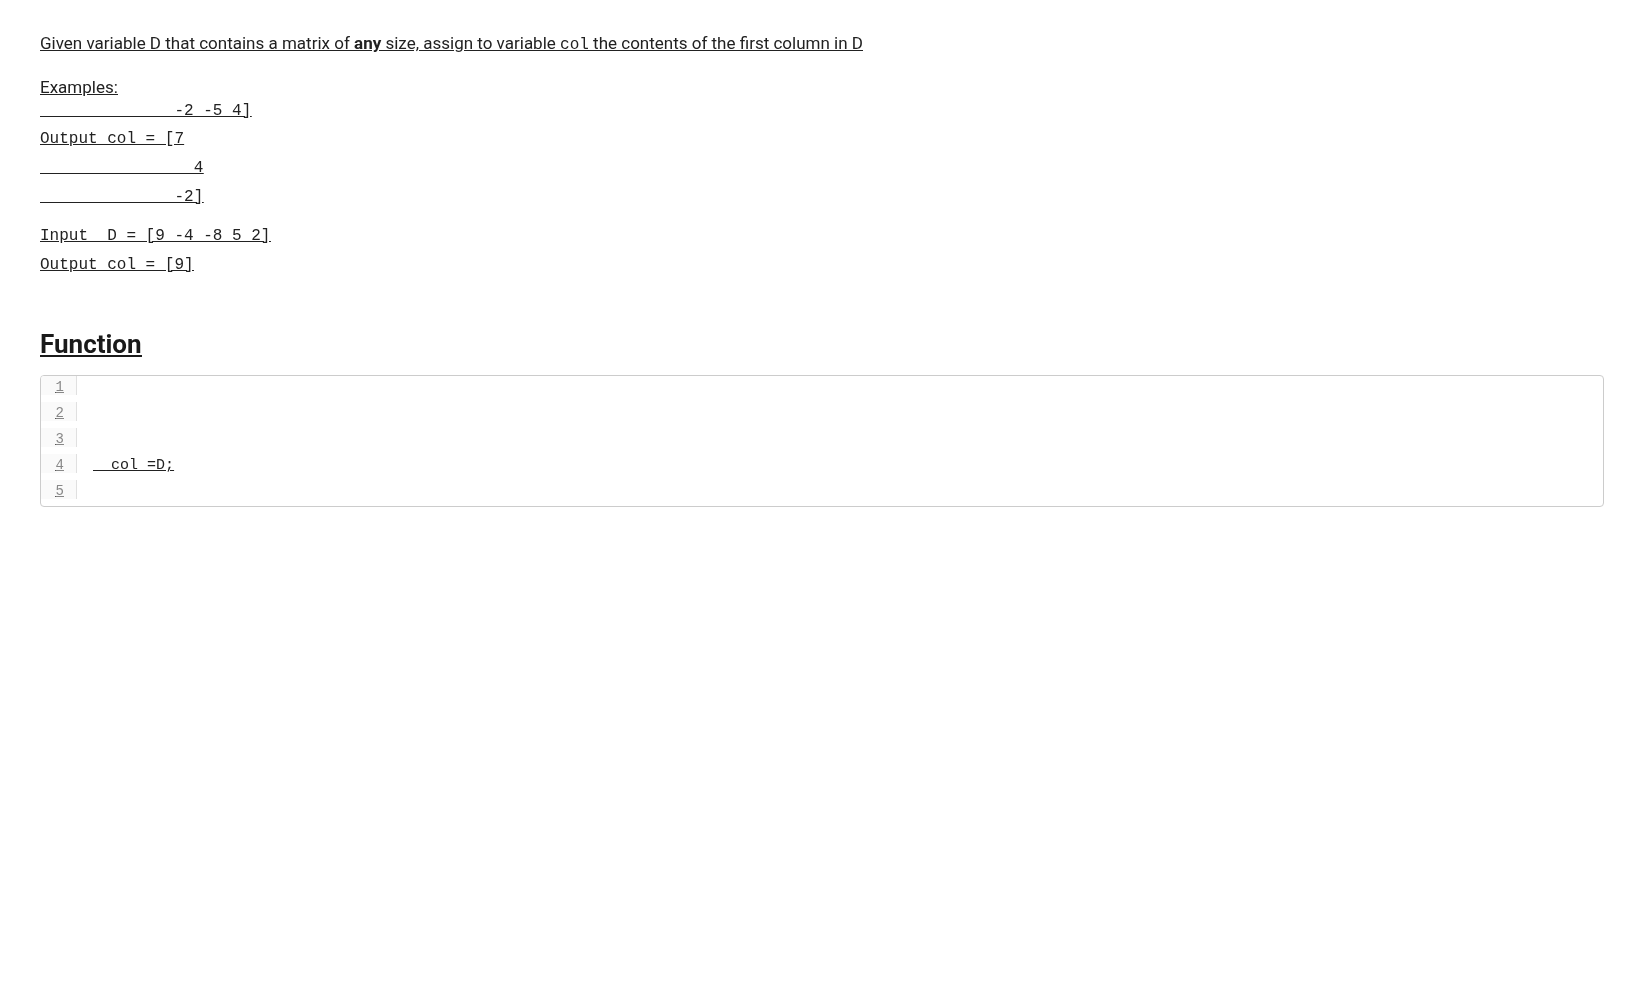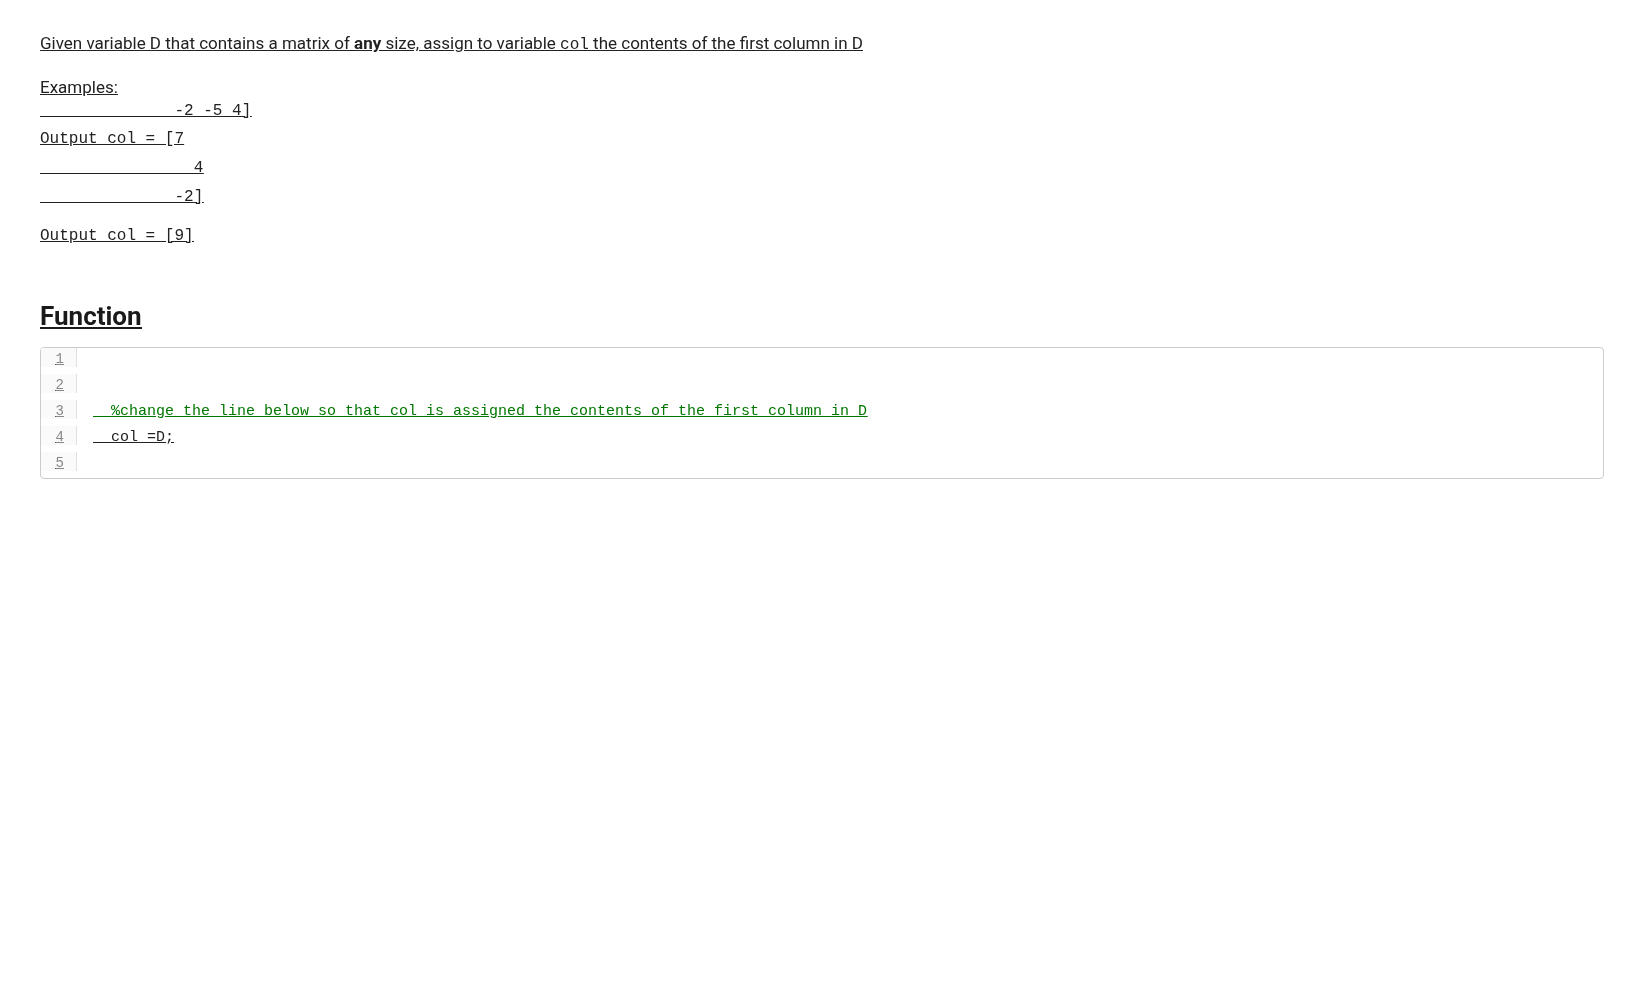--- a/index.html
+++ b/index.html
@@ -123,41 +123,43 @@
   <div>
     <span>&nbsp;&nbsp;&nbsp;&nbsp;&nbsp;&nbsp;&nbsp;&nbsp;&nbsp;&nbsp;&nbsp;&nbsp;&nbsp;&nbsp;&nbsp;&nbsp;4</span>
   </div>
   <div>
     <span>&nbsp;&nbsp;&nbsp;&nbsp;&nbsp;&nbsp;&nbsp;&nbsp;&nbsp;&nbsp;&nbsp;&nbsp;&nbsp;&nbsp;-2]</span>
   </div>
 </div>
 
 <div class="example-block" style="margin-top: 6px;">
   <div>
+    <span>Input&nbsp; D = [9 -4 -8 5 2]</span>
+  </div>
+  <div>
     <span>Output col = [9]</span>
   </div>
 </div>
 
 <div class="spacer"></div>
 
 <div class="section-heading">
   <span>Function</span>
 </div>
 
 <div class="code-editor">
   <div class="code-line">
     <div class="line-number">1</div>
   </div>
   <div class="code-line">
     <div class="line-number">2</div>
     <div class="line-content"></div>
   </div>
   <div class="code-line">
     <div class="line-number">3</div>
-    <div class="line-content"><span class="kw-comment">  %change the line below so that col is assigned the contents of the first column in D</span></div>
   </div>
   <div class="code-line">
     <div class="line-number">4</div>
     <div class="line-content"><span class="kw-normal">  col =D;</span></div>
   </div>
   <div class="code-line">
     <div class="line-number">5</div>
     <div class="line-content"></div>
   </div>
 </div>

